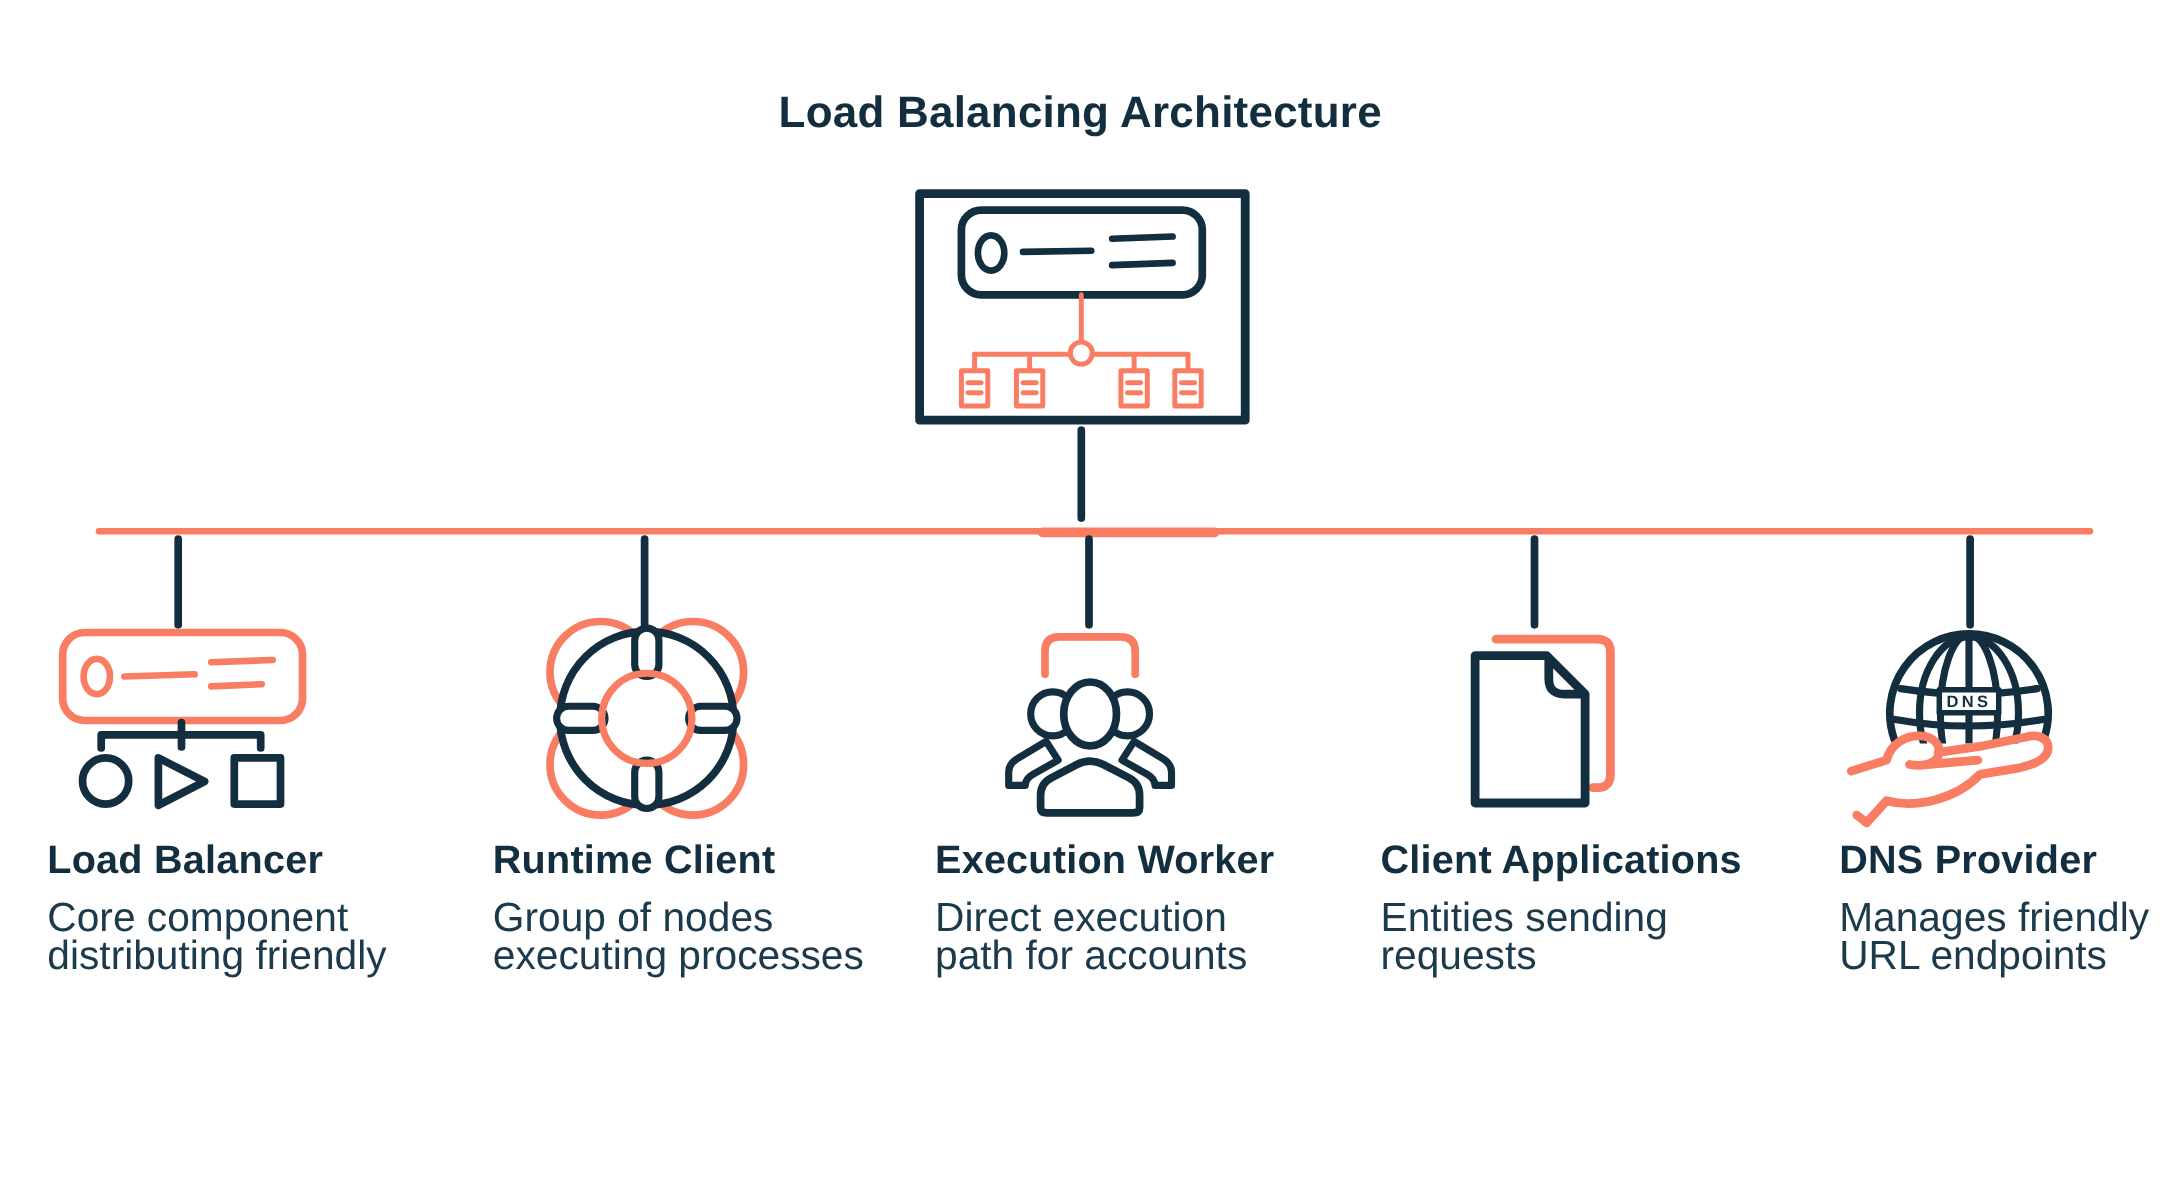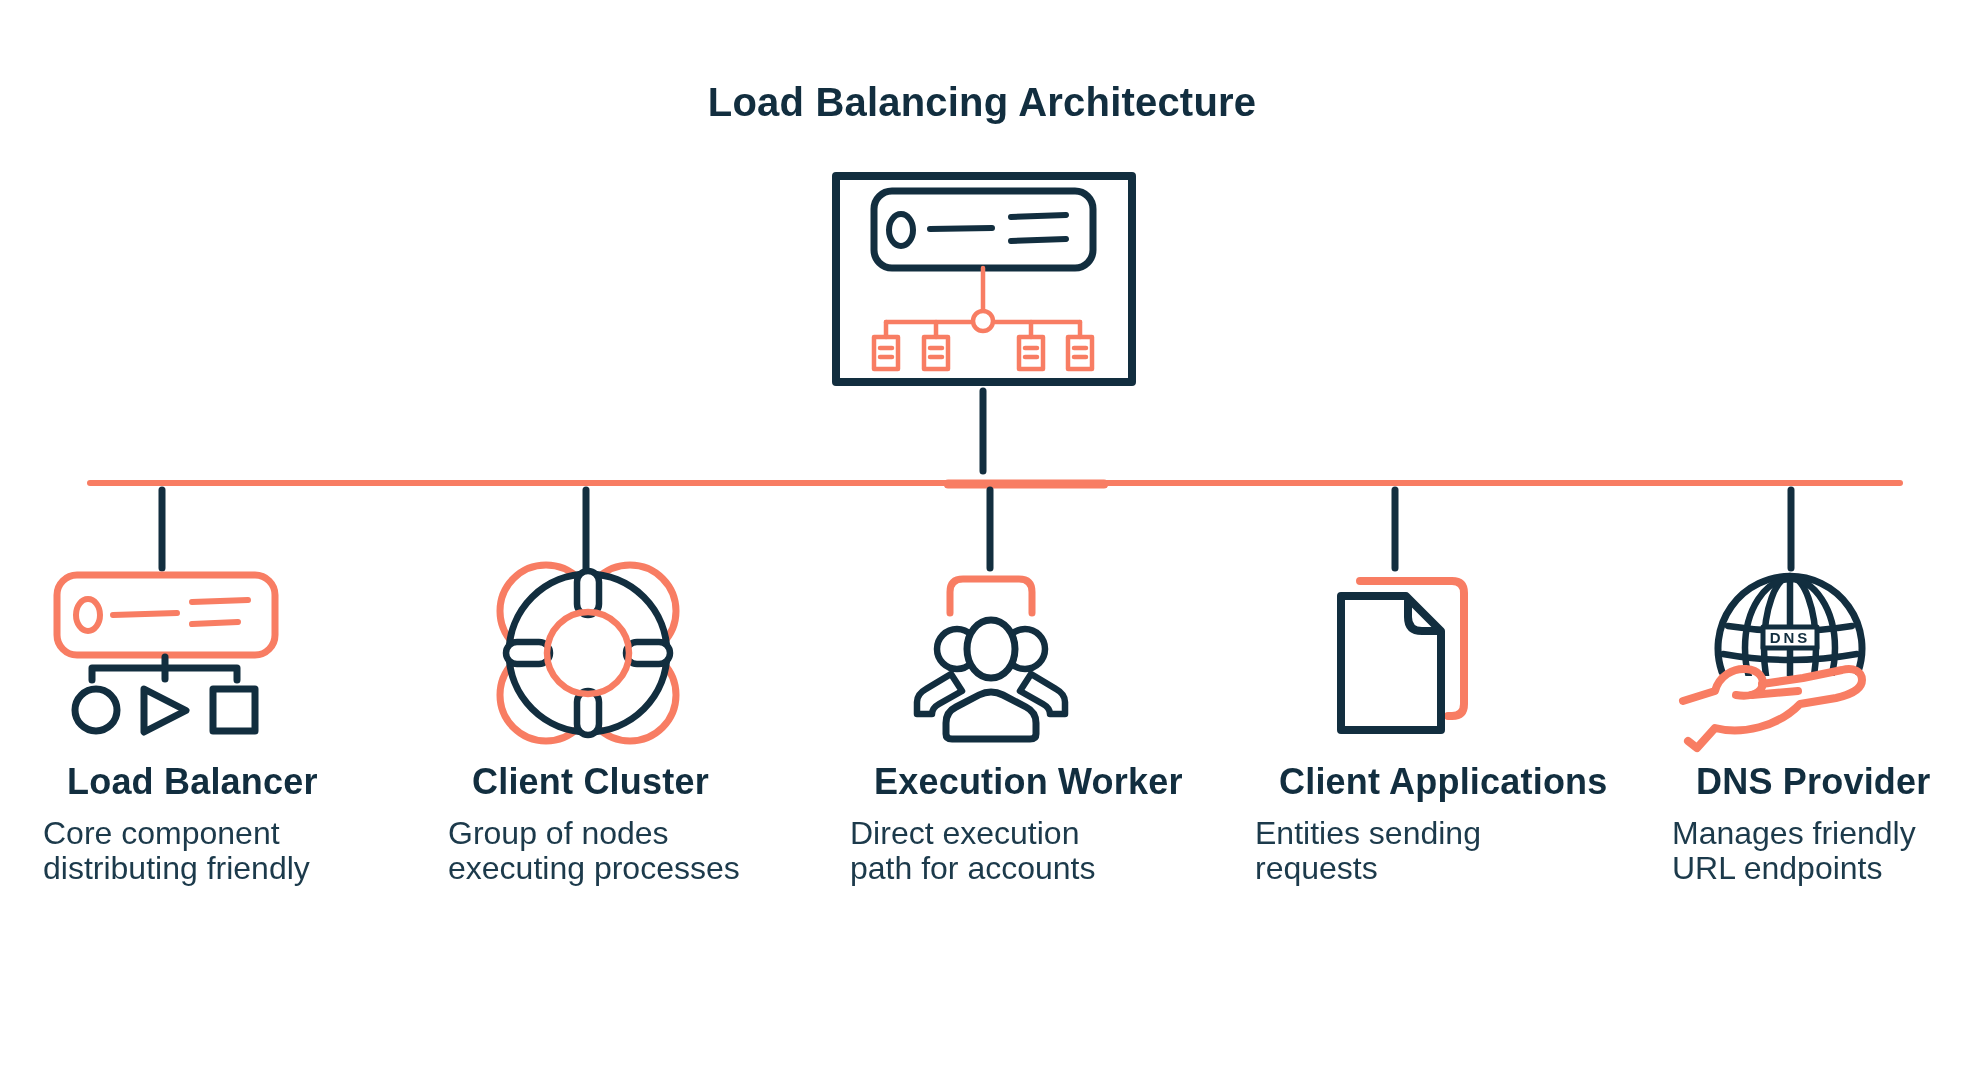--- a/index.html
+++ b/index.html
@@ -14,22 +14,22 @@
   .stage{position:relative;width:1964px;height:761px;background:var(--background);}
   .title{position:absolute;top:80px;left:0;width:100%;text-align:center;
     font-size:40px;font-weight:bold;color:var(--navy);letter-spacing:.2px;}
   .diagram-svg{position:absolute;top:0;left:0;width:1964px;height:1080px;}
   svg *{stroke-linecap:round;stroke-linejoin:round;}
   .sn{stroke:var(--navy);}
   .sc{stroke:var(--coral);}
   .fn{fill:none;}
   .fw{fill:#fff;}
   .component{position:absolute;top:762px;color:var(--navy);}
-  .component h2{font-size:36px;font-weight:bold;line-height:40px;letter-spacing:.2px;margin-left:24px;}
-  .component p{margin-top:14px;font-size:32px;line-height:35px;color:var(--desc);}
+  .component h2{font-size:36px;font-weight:bold;line-height:40px;letter-spacing:.2px;}
+  .component p{margin-top:14px;font-size:37px;line-height:35px;color:var(--desc);}
   .dns-badge-text{font-family:"Liberation Sans",sans-serif;font-weight:bold;
     font-size:15px;letter-spacing:3px;fill:var(--navy);stroke:none;}
 </style>
 </head>
 <body>
 
 <div class="stage">
 
   <div class="title">Load Balancing Architecture</div>
 
@@ -147,21 +147,21 @@
         <path d="M 1752 695 L 1798 691"></path>
       </g>
     </g>
   </svg>
 
   <div class="component" style="left:43px">
     <h2>Load Balancer</h2>
     <p><span>Core component</span><br><span>distributing friendly</span></p>
   </div>
   <div class="component" style="left:448px">
-    <h2>Client Cluster</h2>
+    <h2>Runtime Client</h2>
     <p><span>Group of nodes</span><br><span>executing processes</span></p>
   </div>
   <div class="component" style="left:1255px">
     <h2>Client Applications</h2>
     <p><span>Entities sending</span><br><span>requests</span></p>
   </div>
   <div class="component" style="left:850px">
     <h2>Execution Worker</h2>
     <p><span>Direct execution</span><br><span>path for accounts</span></p>
   </div>

